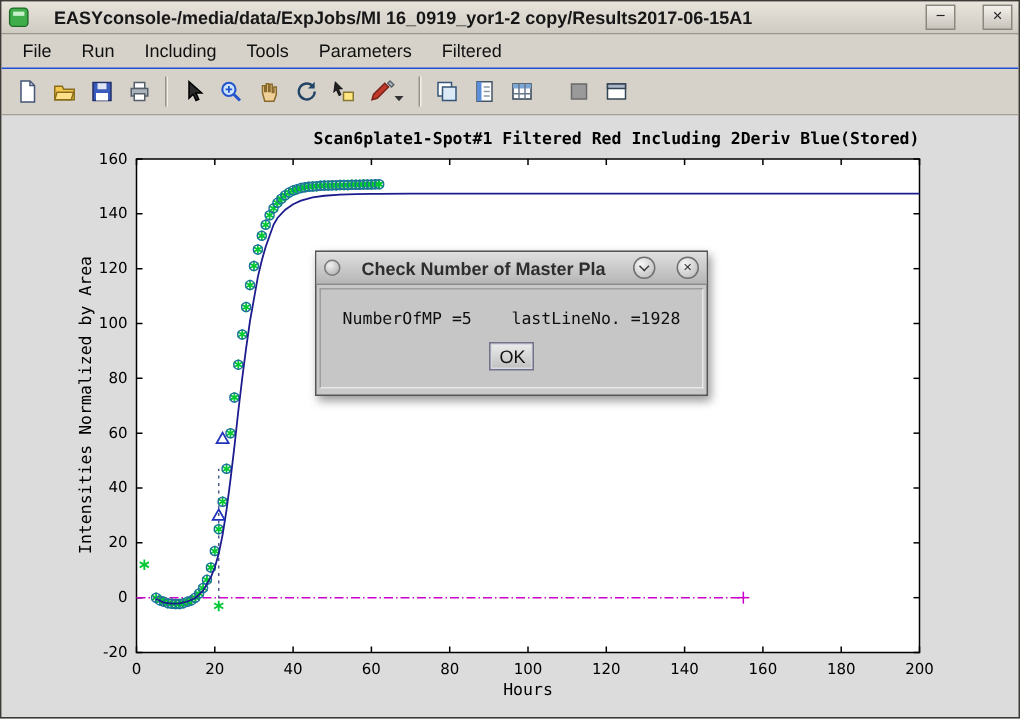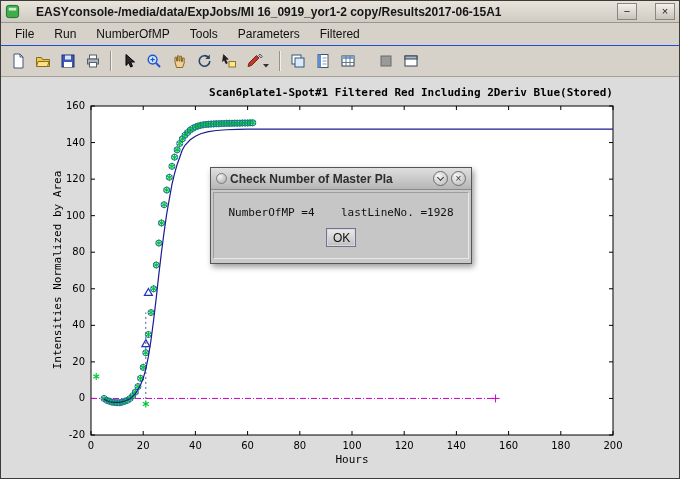--- a/index.html
+++ b/index.html
@@ -35,21 +35,21 @@
   #plot-svg { position:absolute; left:0; top:0; }
   .plot-title { position:absolute; left:90px; width:522px; top:9px; text-align:right;
     font-family:"DejaVu Sans Mono",monospace; font-size:11px; font-weight:bold; color:#000; }
   .xlabel { position:absolute; left:90px; width:522px; top:376px; text-align:center;
     font-family:"DejaVu Sans Mono",monospace; font-size:11px; color:#000; }
   .ylabel { position:absolute; left:56px; top:193px; transform:translate(-50%,-50%) rotate(-90deg);
     white-space:nowrap; font-family:"DejaVu Sans Mono",monospace; font-size:11px; color:#000; }
   
   .dialog { position:absolute; left:209px; top:166px; width:262px; height:97px; z-index:10;
     background:#c9c9c9; border:1px solid #565656; box-shadow:2px 3px 6px rgba(0,0,0,.4); }
-  .dlg-titlebar { height:22px; display:flex; align-items:center; gap:3px; padding:0 5px;
+  .dlg-titlebar { height:22px; display:flex; align-items:center; gap:14px; padding:0 5px;
     background:linear-gradient(#dfdfdf,#b6b6b6); border-bottom:1px solid #8a8a8a; cursor:default; }
   .dlg-app-dot { width:11px; height:11px; border-radius:50%; border:1px solid #7a7a7a;
     background:radial-gradient(circle at 35% 30%, #f2f2f2, #a8a8a8); flex:0 0 auto; }
   .dlg-title { flex:1; font-size:12px; font-weight:bold; color:#2e2e2e;
     white-space:nowrap; overflow:hidden; }
   .dlg-circle-btn { width:15px; height:15px; border-radius:50%; border:1px solid #6f6f6f;
     background:radial-gradient(circle at 35% 30%, #f7f7f7, #b5b5b5);
     display:flex; align-items:center; justify-content:center; flex:0 0 auto;
     font-size:10px; line-height:1; color:#333; cursor:default; }
   .chev { display:inline-block; width:5px; height:5px; border-right:1.5px solid #3a3a3a;
@@ -76,21 +76,21 @@
       <rect x="4" y="4" width="8" height="3" fill="#c8f0cc"></rect>
     </svg>
     <span class="title-text">EASYconsole-/media/data/ExpJobs/MI 16_0919_yor1-2 copy/Results2017-06-15A1</span>
     <div class="win-btn">−</div>
     <div class="win-btn">×</div>
   </div>
 
   <div class="menubar">
     <span class="menu-item">File</span>
     <span class="menu-item">Run</span>
-    <span class="menu-item">NumberOfMP</span>
+    <span class="menu-item">Including</span>
     <span class="menu-item">Tools</span>
     <span class="menu-item">Parameters</span>
     <span class="menu-item">Filtered</span>
   </div>
 
   <div class="toolbar">
     <div class="tb-btn">
       <svg width="16" height="16" viewBox="0 0 16 16">
         <path d="M4 1h6l3 3v11H4z" fill="#ffffff" stroke="#445577"></path>
         <path d="M10 1v3h3" fill="none" stroke="#445577"></path>
@@ -513,18 +513,18 @@
   <div class="dialog">
     <div class="dlg-titlebar">
       <span class="dlg-app-dot"></span>
       <span class="dlg-title">Check Number of Master Pla</span>
       <span class="dlg-circle-btn">
           <span class="chev"></span>
         </span>
       <span class="dlg-circle-btn">×</span>
     </div>
     <div class="dlg-body">
-      <div class="dlg-msg">NumberOfMP =4    lastLineNo. =1928</div>
+      <div class="dlg-msg">NumberOfMP =5    lastLineNo. =1928</div>
       <button class="ok-btn">OK</button>
     </div>
   </div>
 
 </div>
 
 </body></html>

